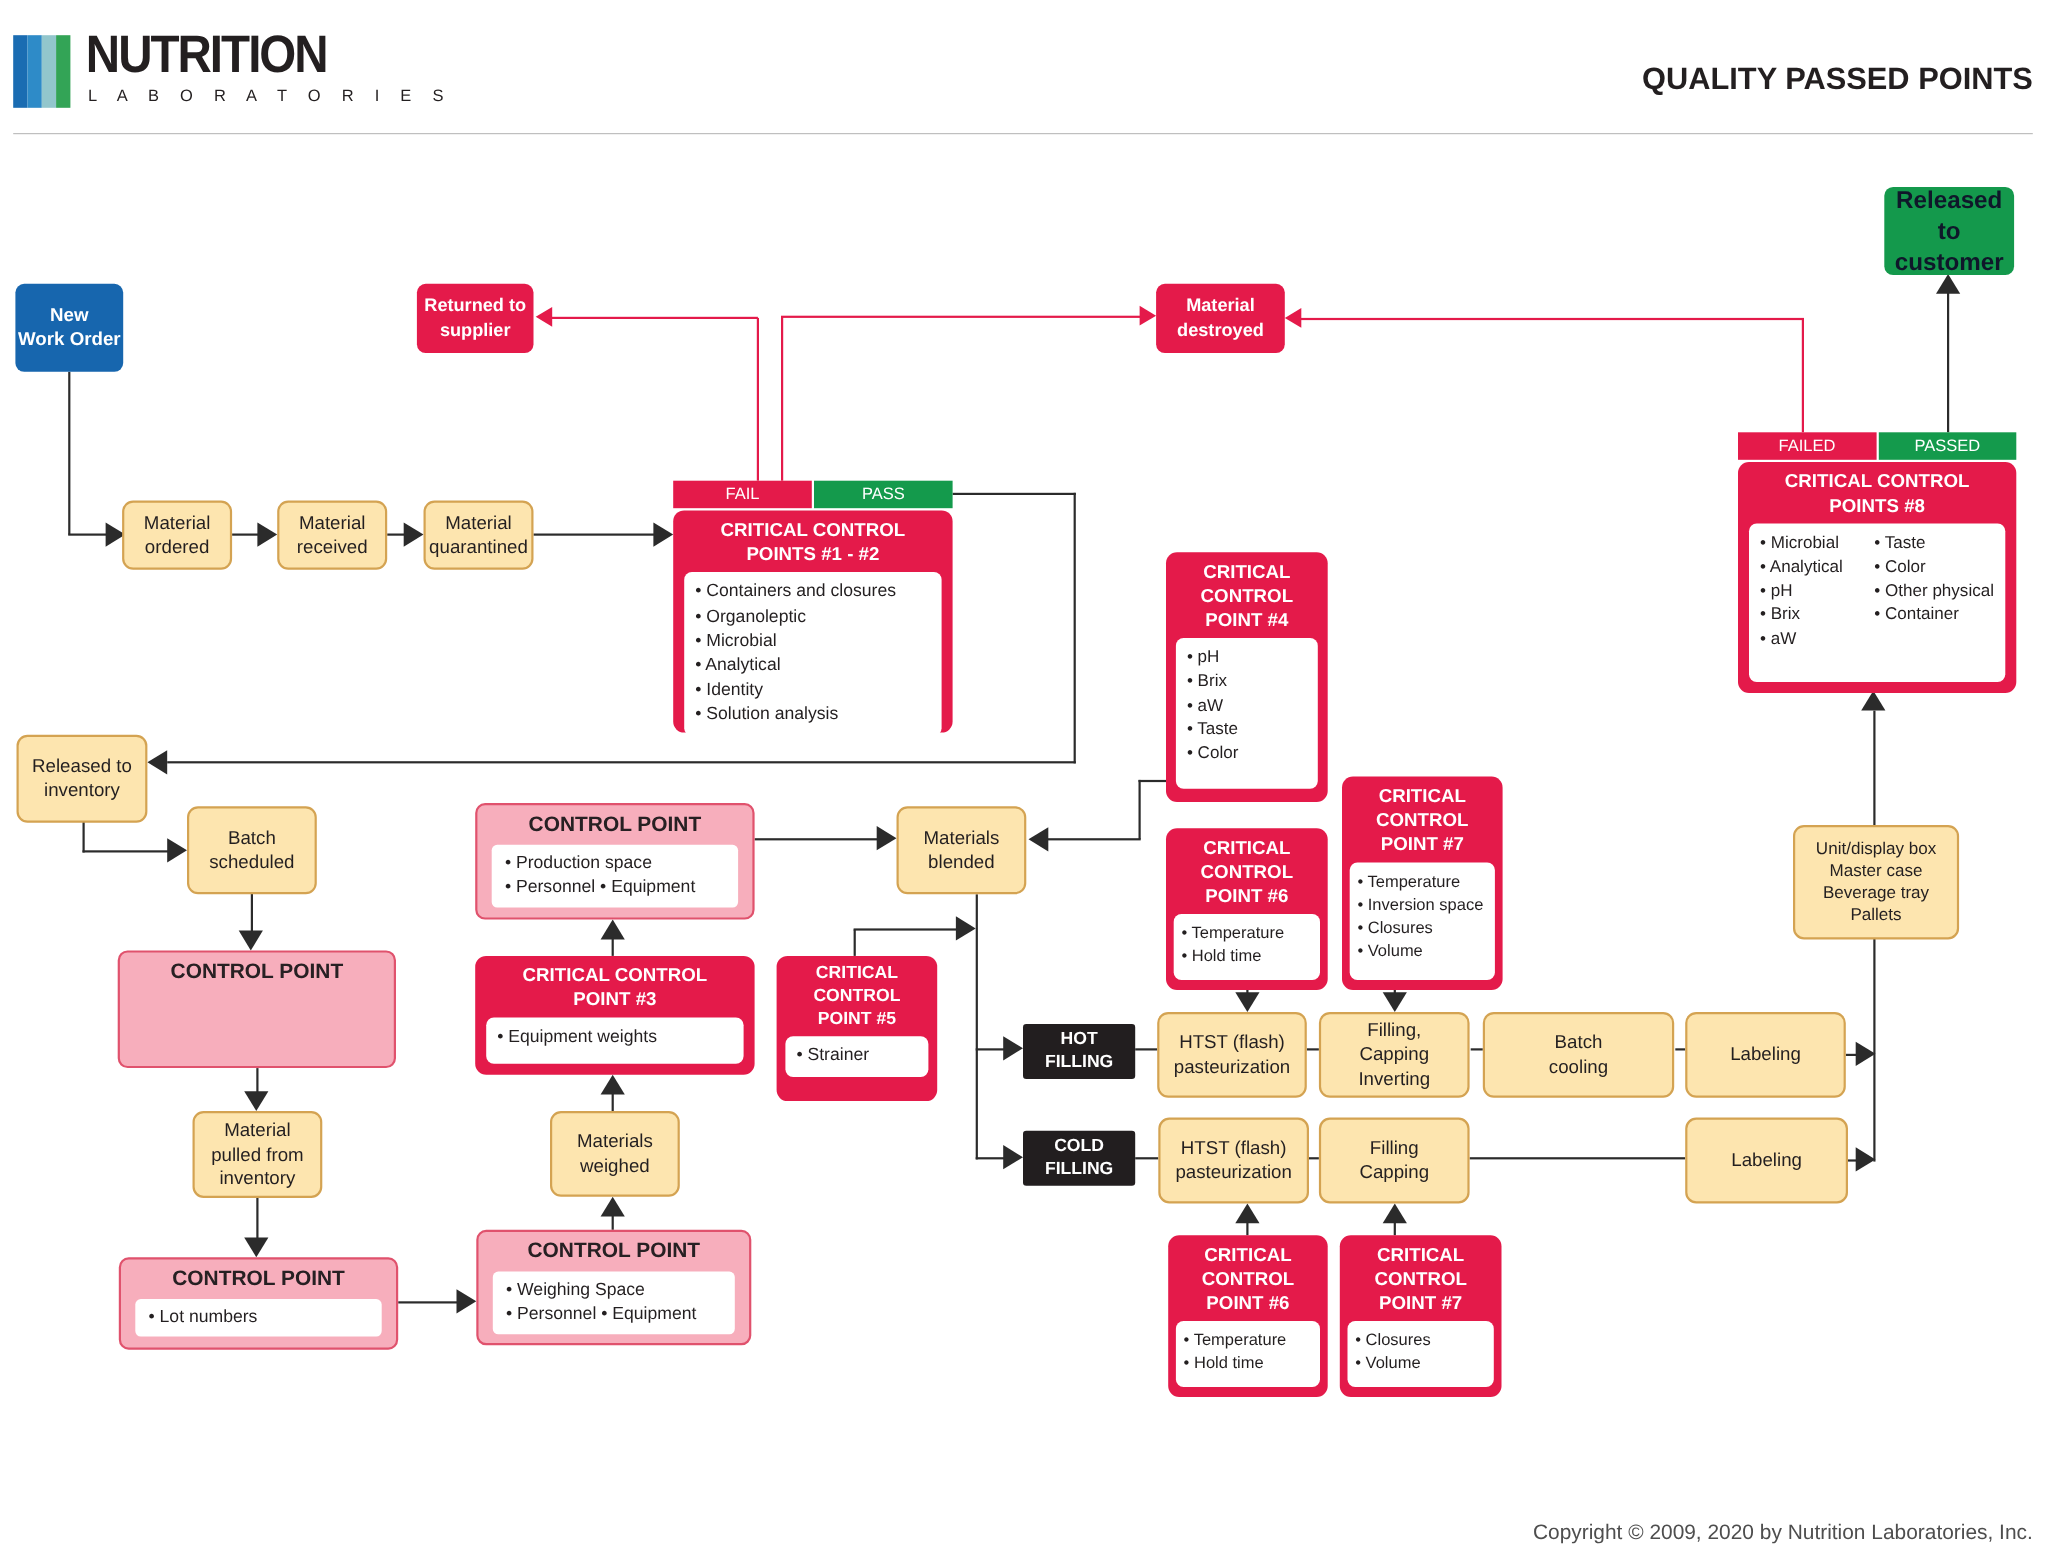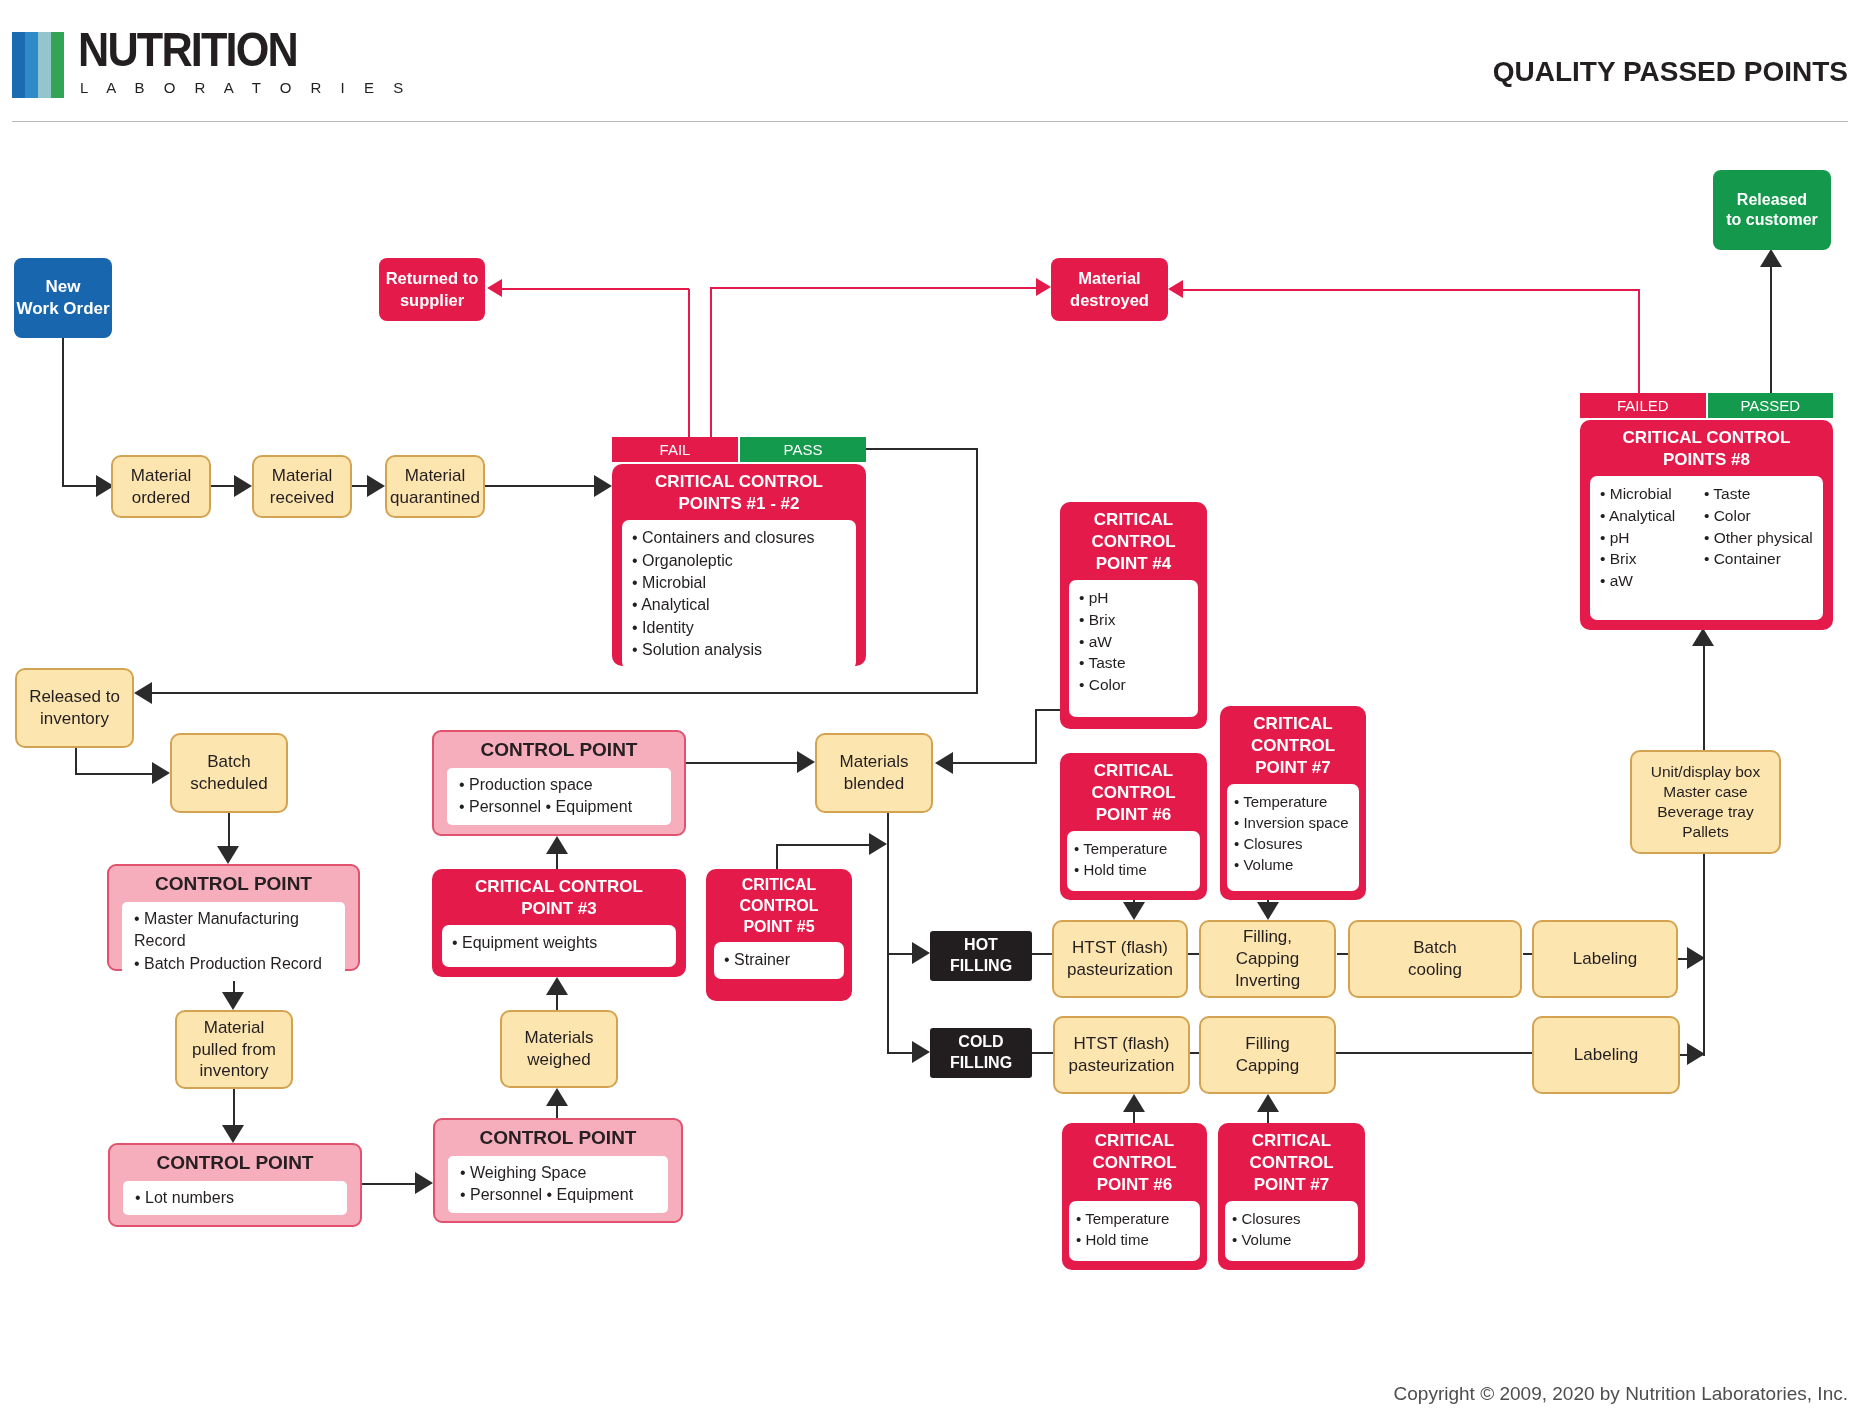--- a/index.html
+++ b/index.html
@@ -13,21 +13,21 @@
   .al{border-width:11px 18px 11px 0;border-right-color:#2b2b2b}
   .au{border-width:0 11px 18px 11px;border-bottom-color:#2b2b2b}
   .ad{border-width:18px 11px 0 11px;border-top-color:#2b2b2b}
   .rr{border-width:9px 0 9px 15px;border-left-color:#e41a4a}
   .rl{border-width:9px 15px 9px 0;border-right-color:#e41a4a}
   
   .node{position:absolute;box-sizing:border-box;display:flex;align-items:center;justify-content:center;text-align:center;white-space:pre-line;border-radius:10px;line-height:1.28}
   .tan{background:#fde5af;border:2px solid #d4a352;font-size:17px}
   .blue{background:#1766ae;color:#fff;font-weight:bold;font-size:17px;border-radius:8px}
   .redpill{background:#e41a4a;color:#fff;font-weight:bold;font-size:16.5px;border-radius:8px}
-  .green{background:#14994c;color:#ffffff;font-weight:bold;font-size:16px;border-radius:8px}
+  .green{background:#14994c;color:#0f172a;font-weight:bold;font-size:22px;border-radius:8px}
   .black{background:#221e1f;color:#fff;font-weight:bold;font-size:16px;border-radius:3px;line-height:1.3}
   .small{font-size:15.5px}
   
   .ccp{position:absolute;box-sizing:border-box;background:#e41a4a;border-radius:10px;color:#fff;display:flex;flex-direction:column}
   .ccp .t{font-weight:bold;font-size:17px;text-align:center;white-space:pre-line;line-height:1.3;padding:7px 2px 5px}
   .panel{background:#fff;border-radius:7px;color:#231f20;margin:0 10px 10px;padding:7px 4px 7px 10px;font-size:15.5px;text-align:left;flex:1;box-sizing:border-box}
   .panel.cols{display:flex;gap:8px}
   ul{margin:0;padding:0;list-style:none;line-height:1.4}
   li::before{content:"• "}
   
@@ -214,26 +214,20 @@
     </div>
   </div>
 
   <div class="node tan" style="left:15px;top:668px;width:119px;height:80px">Released to
 inventory</div>
   <div class="node tan" style="left:170px;top:733px;width:118px;height:80px">Batch
 scheduled</div>
 
   <div class="cp" style="left:107px;top:864px;width:253px;height:107px">
     <div class="t">CONTROL POINT</div>
-    <div class="panel">
-      <ul>
-        <li>Master Manufacturing Record</li>
-        <li>Batch Production Record</li>
-      </ul>
-    </div>
   </div>
 
   <div class="node tan" style="left:175px;top:1010px;width:118px;height:79px">Material
 pulled from
 inventory</div>
 
   <div class="cp" style="left:108px;top:1143px;width:254px;height:84px">
     <div class="t">CONTROL POINT</div>
     <div class="panel">
       <ul>

